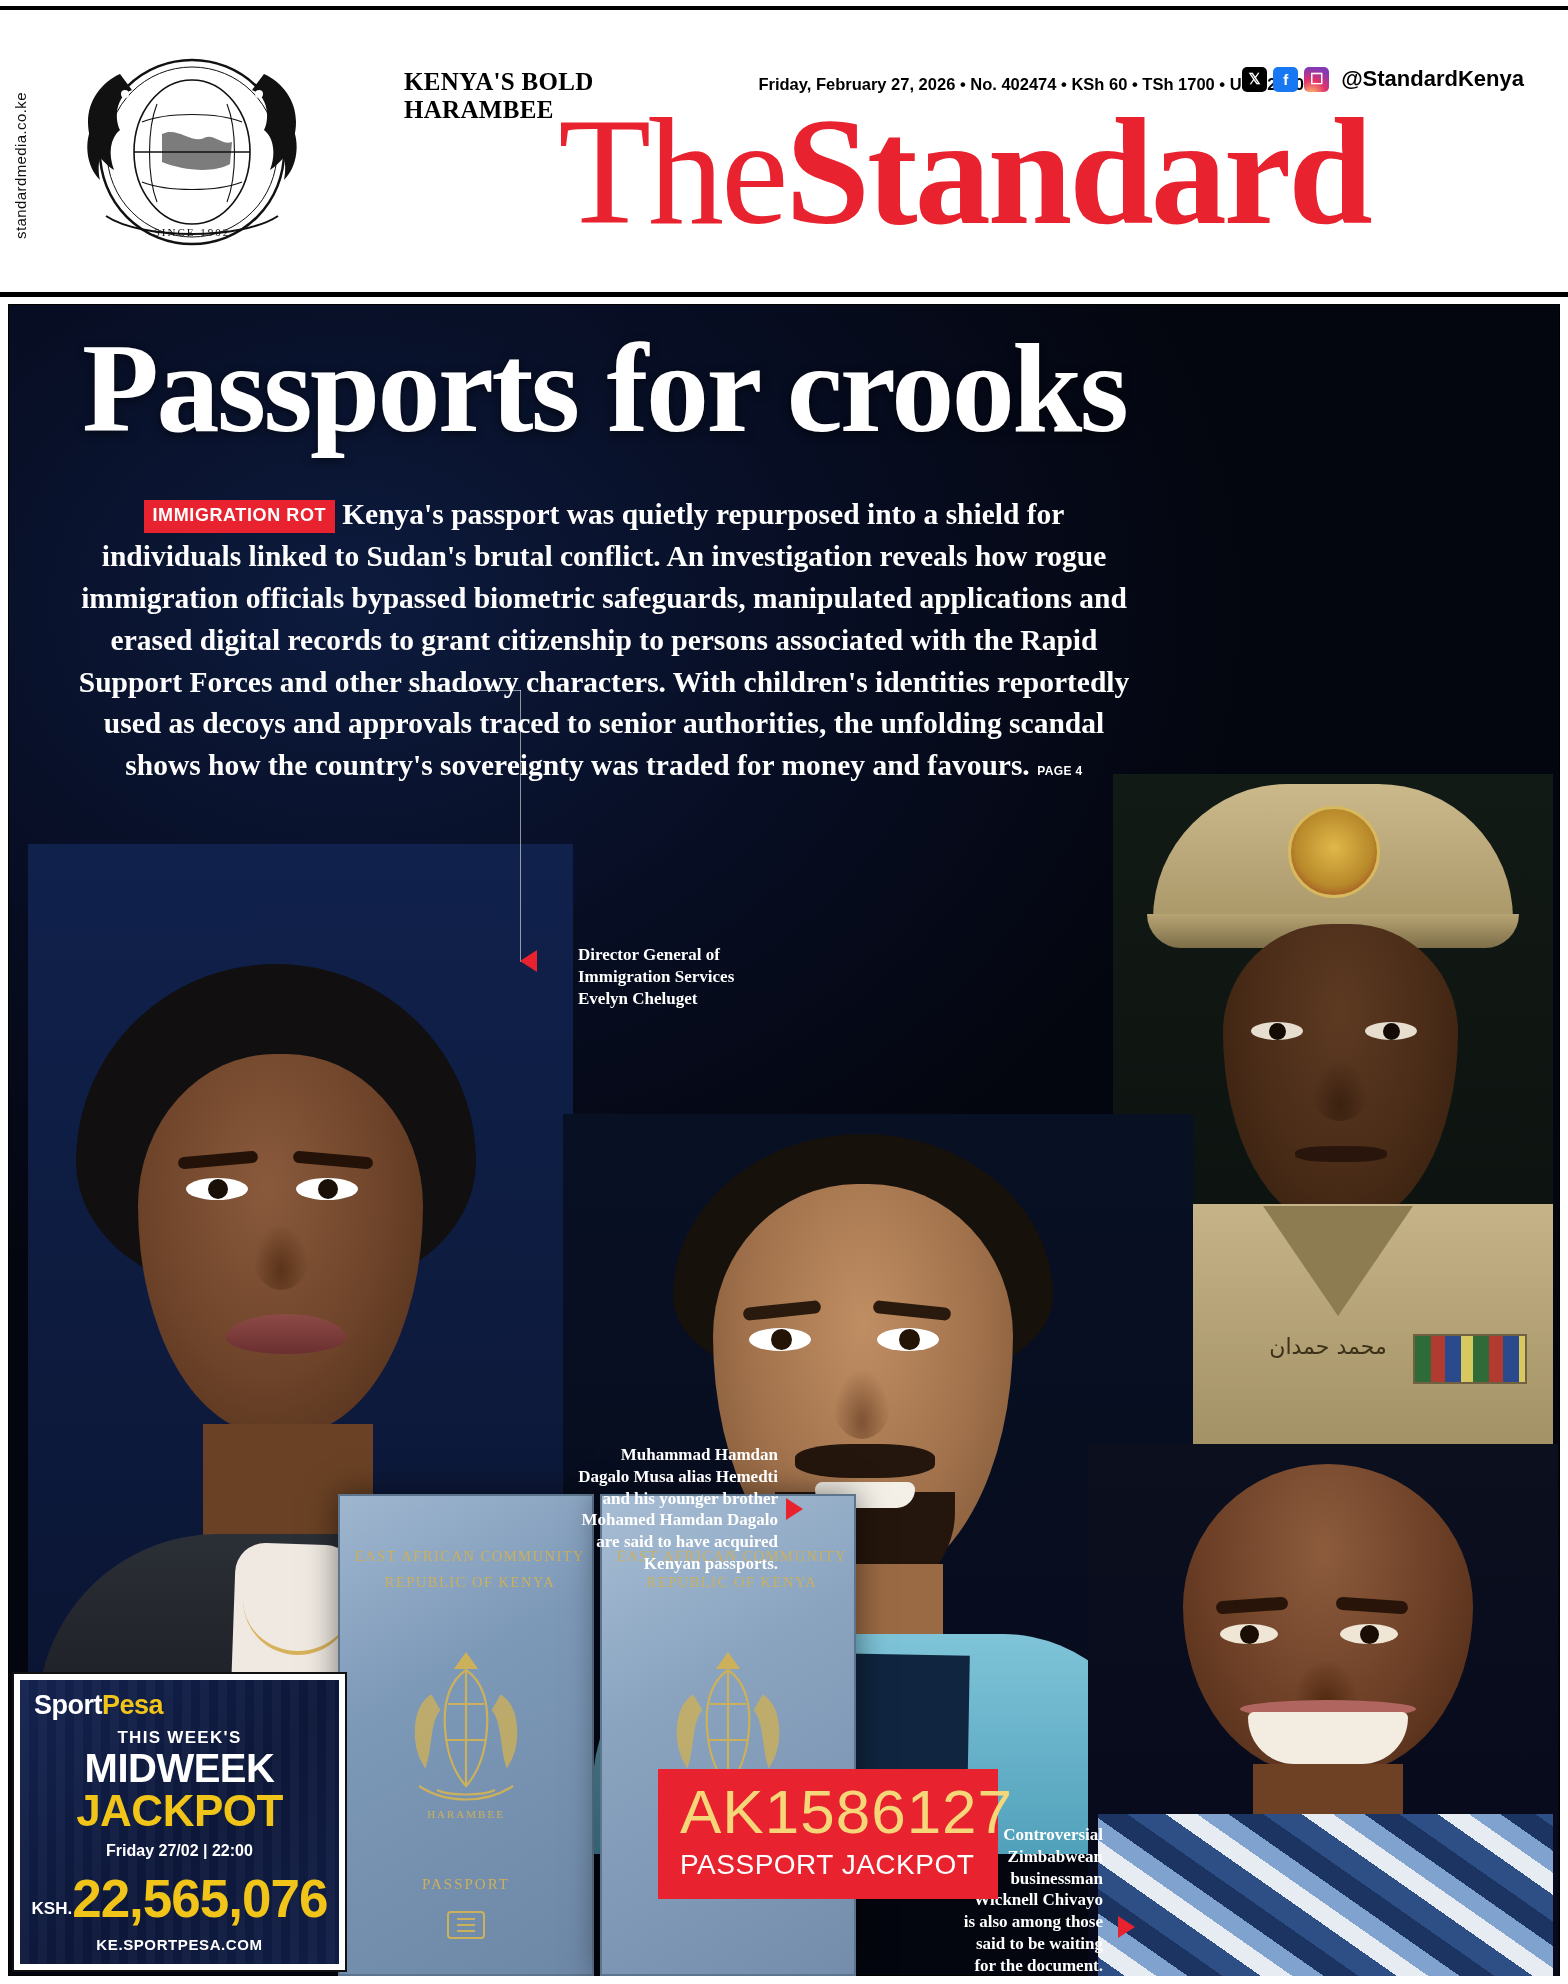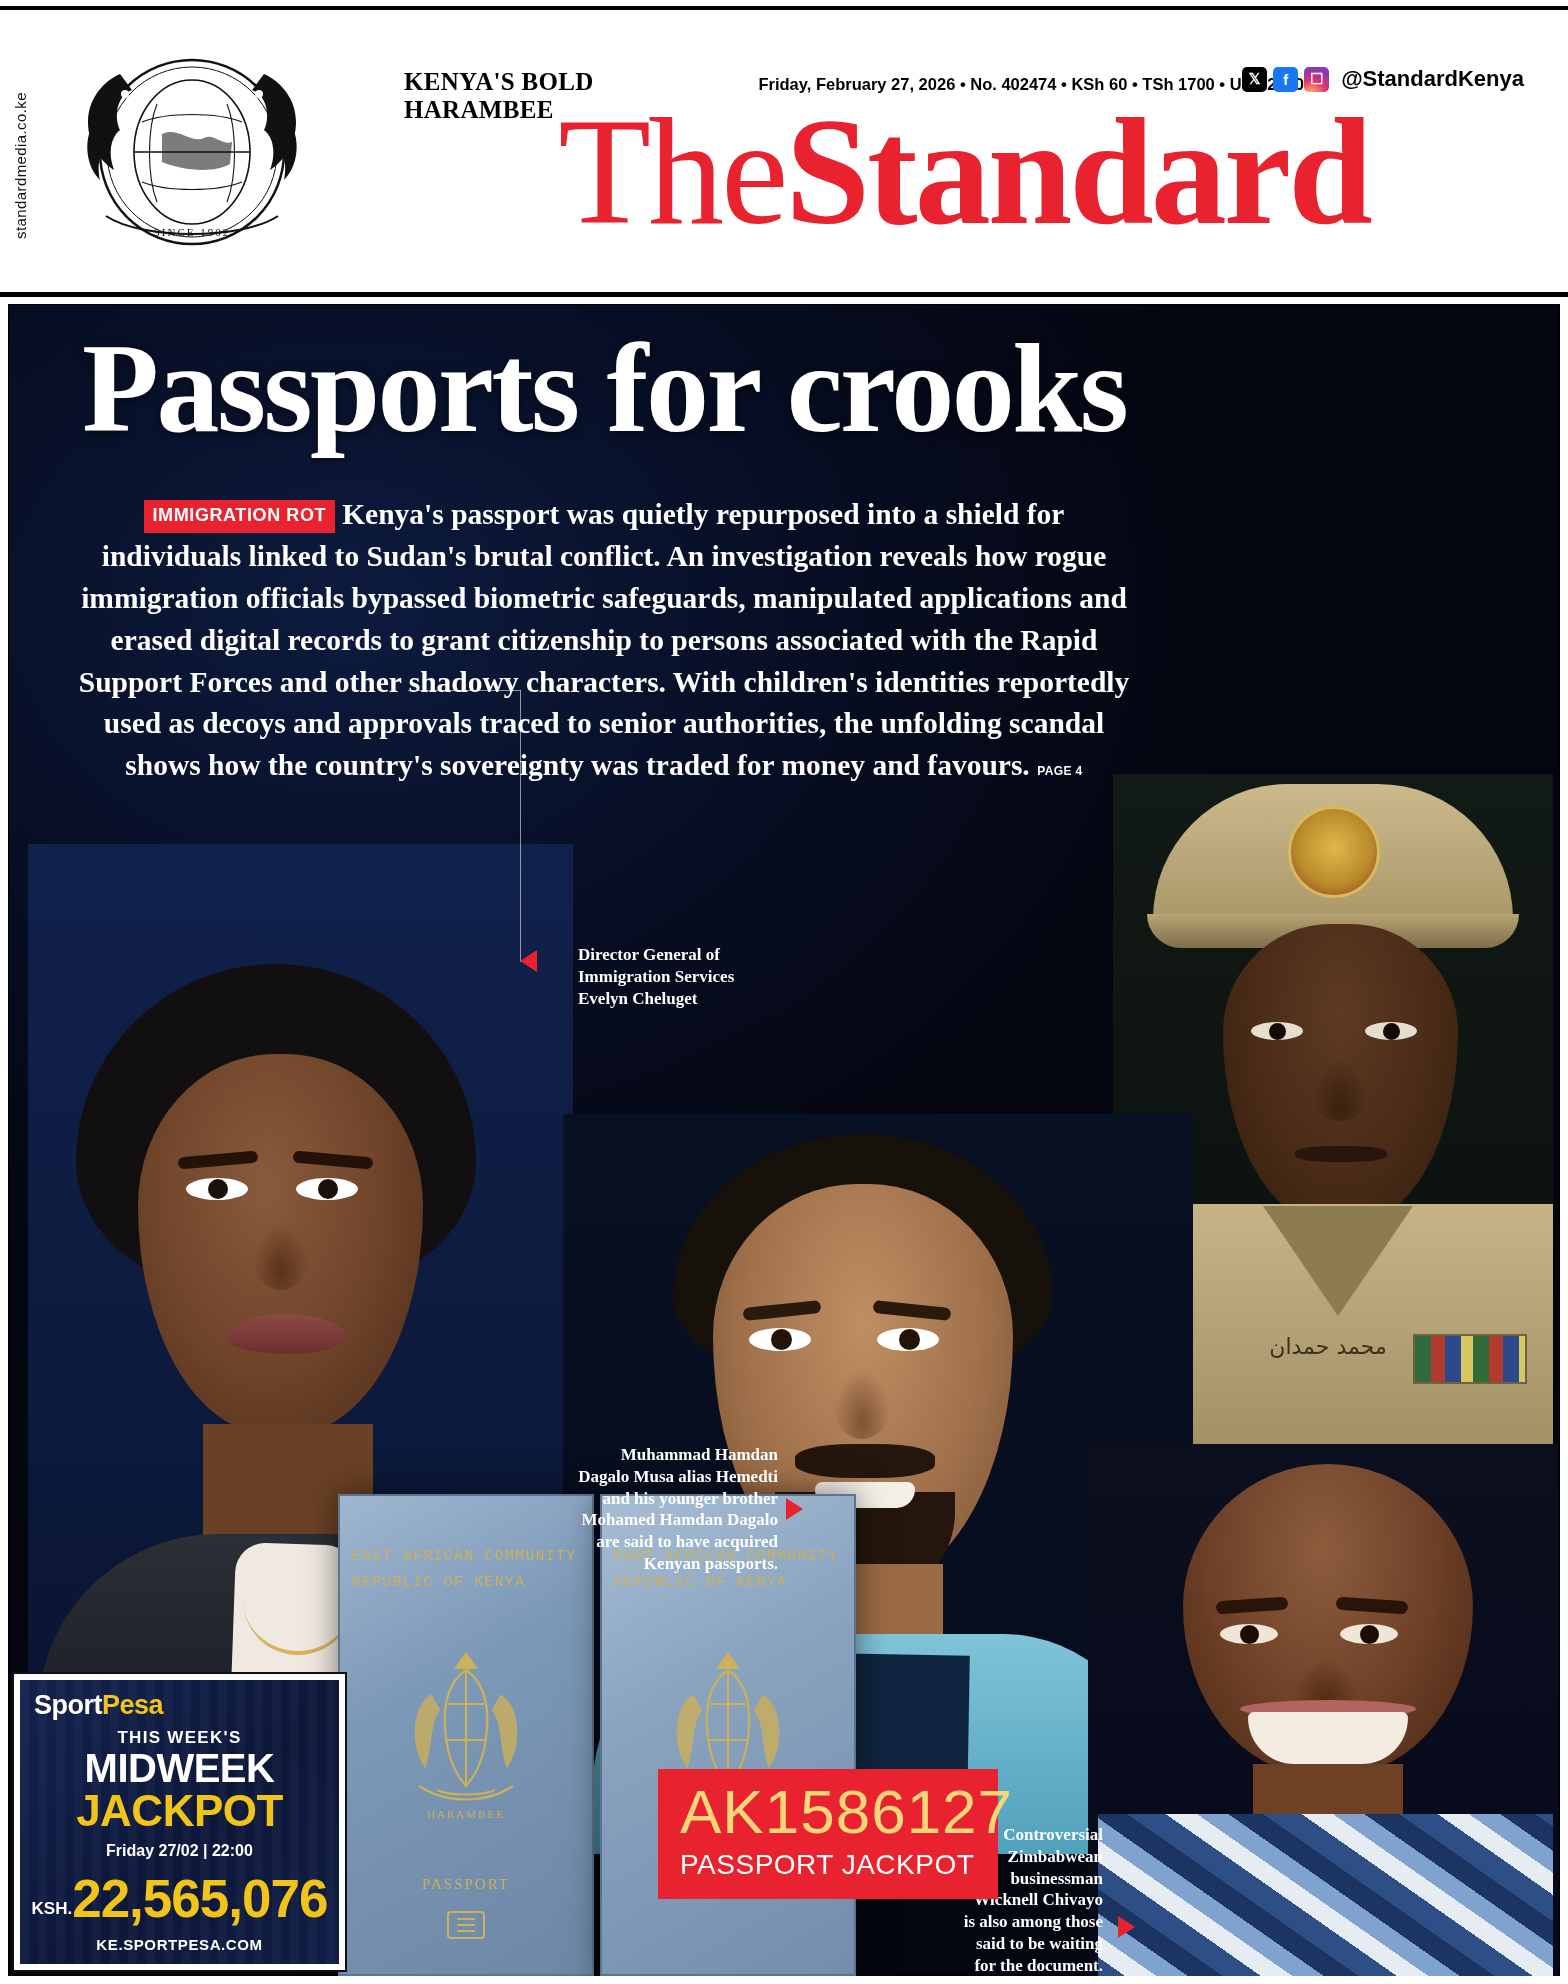--- a/index.html
+++ b/index.html
@@ -348,24 +348,24 @@
     position: absolute;
     top: 0;
     width: 252px; height: 478px;
     background: linear-gradient(150deg,#9fb6cf 0%, #7d99b8 38%, #6d87a6 100%);
     border: 2px solid #5d748f;
     box-shadow: 0 0 30px rgba(0,0,0,.5);
   }
   .pp.left  { left: 0px; }
   .pp.right { left: 262px; background: linear-gradient(150deg,#a7bdd4 0%, #8aa4c0 38%, #748dab 100%); }
   .pp .eac, .pp .rok {
-    position:absolute; left:12px; width:100%;
-    text-align:left;
+    position:absolute; left:4px; width:100%;
+    text-align:center;
     color:#cdb05a;
-    font-family:Liberation Mono, monospace;
+    font-family:Liberation Serif, serif;
     font-size:14.5px;
     letter-spacing:1.5px;
   }
   .pp .eac { top: 52px; }
   .pp .rok { top: 78px; }
   .pp .coat {
     position:absolute; left:50%; top:140px; transform:translateX(-50%);
     width:150px; height:190px;text-align:center;
   }
   .pp .ptxt {

